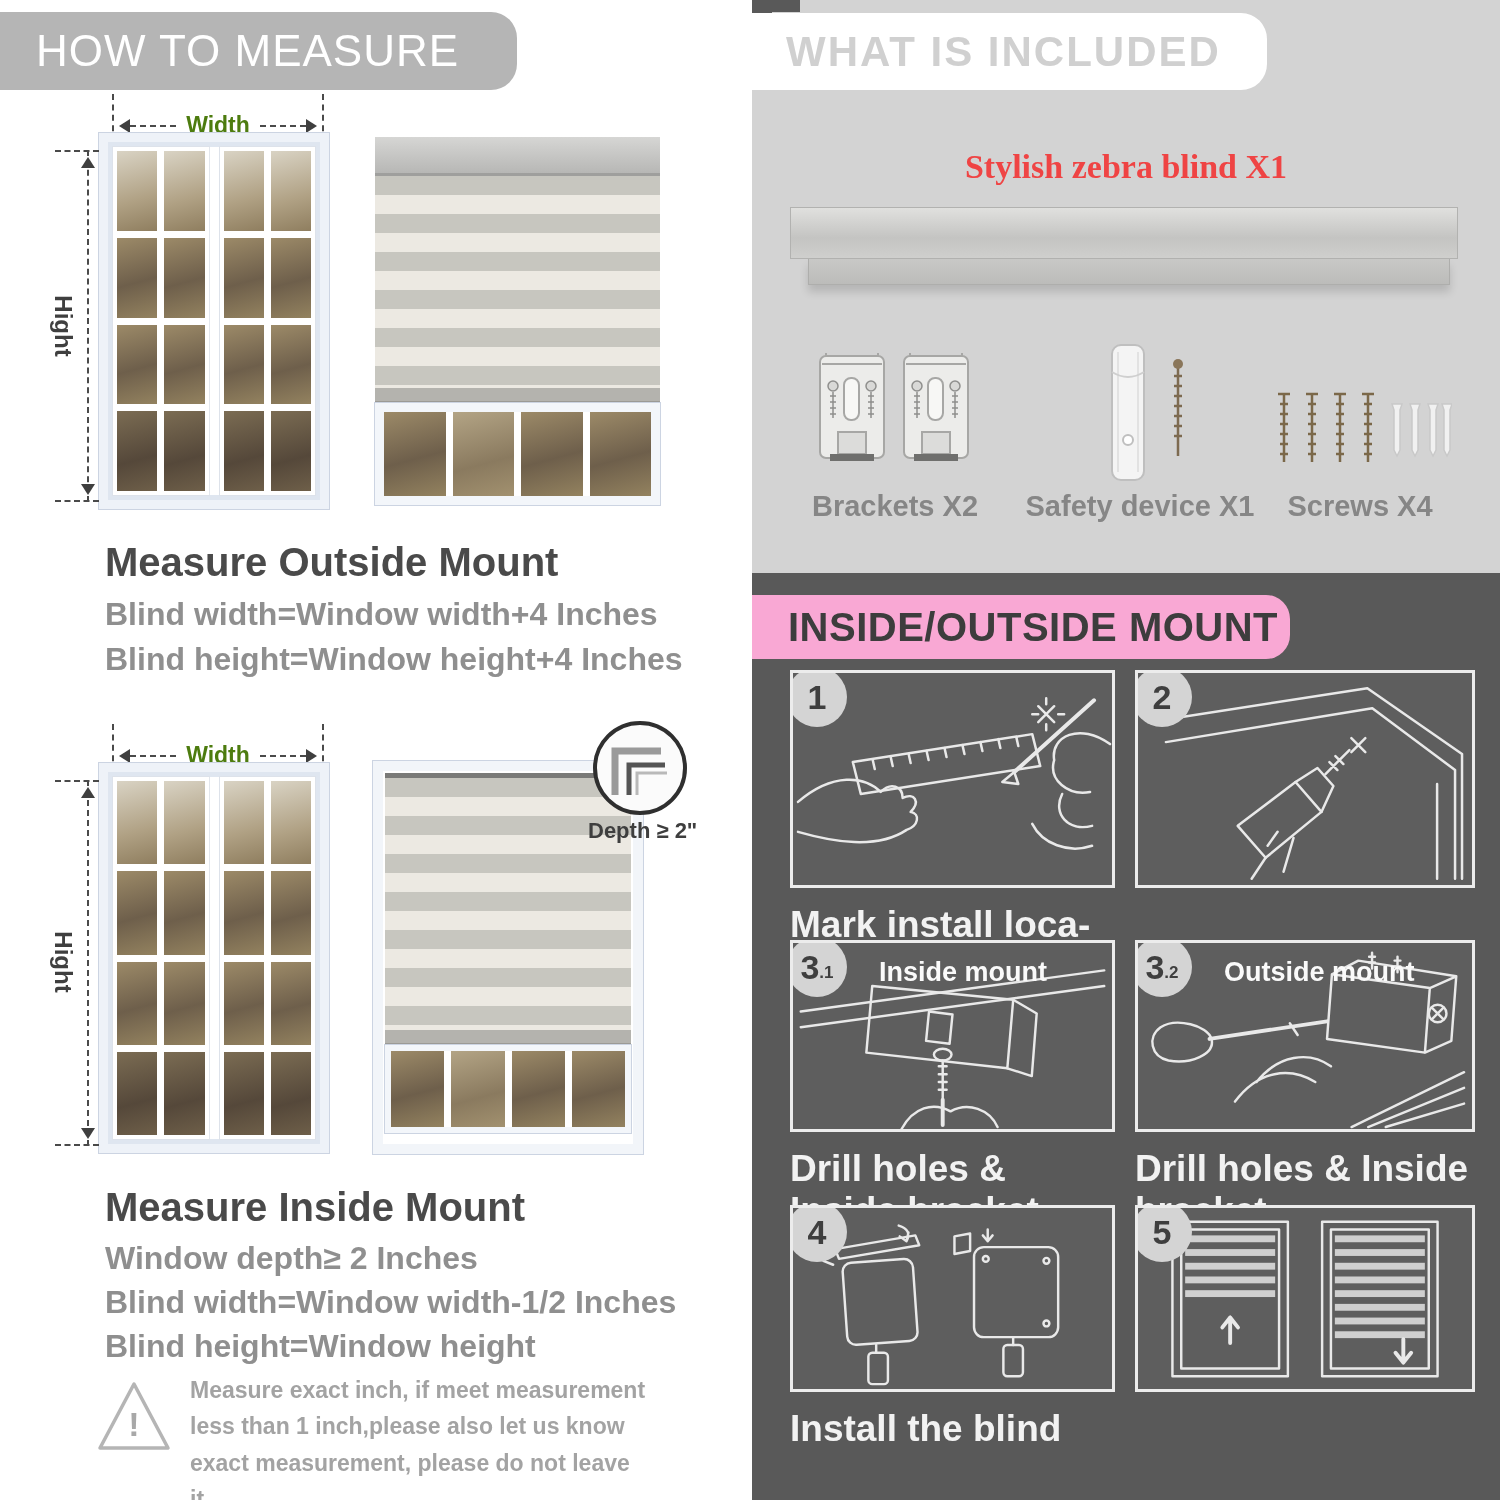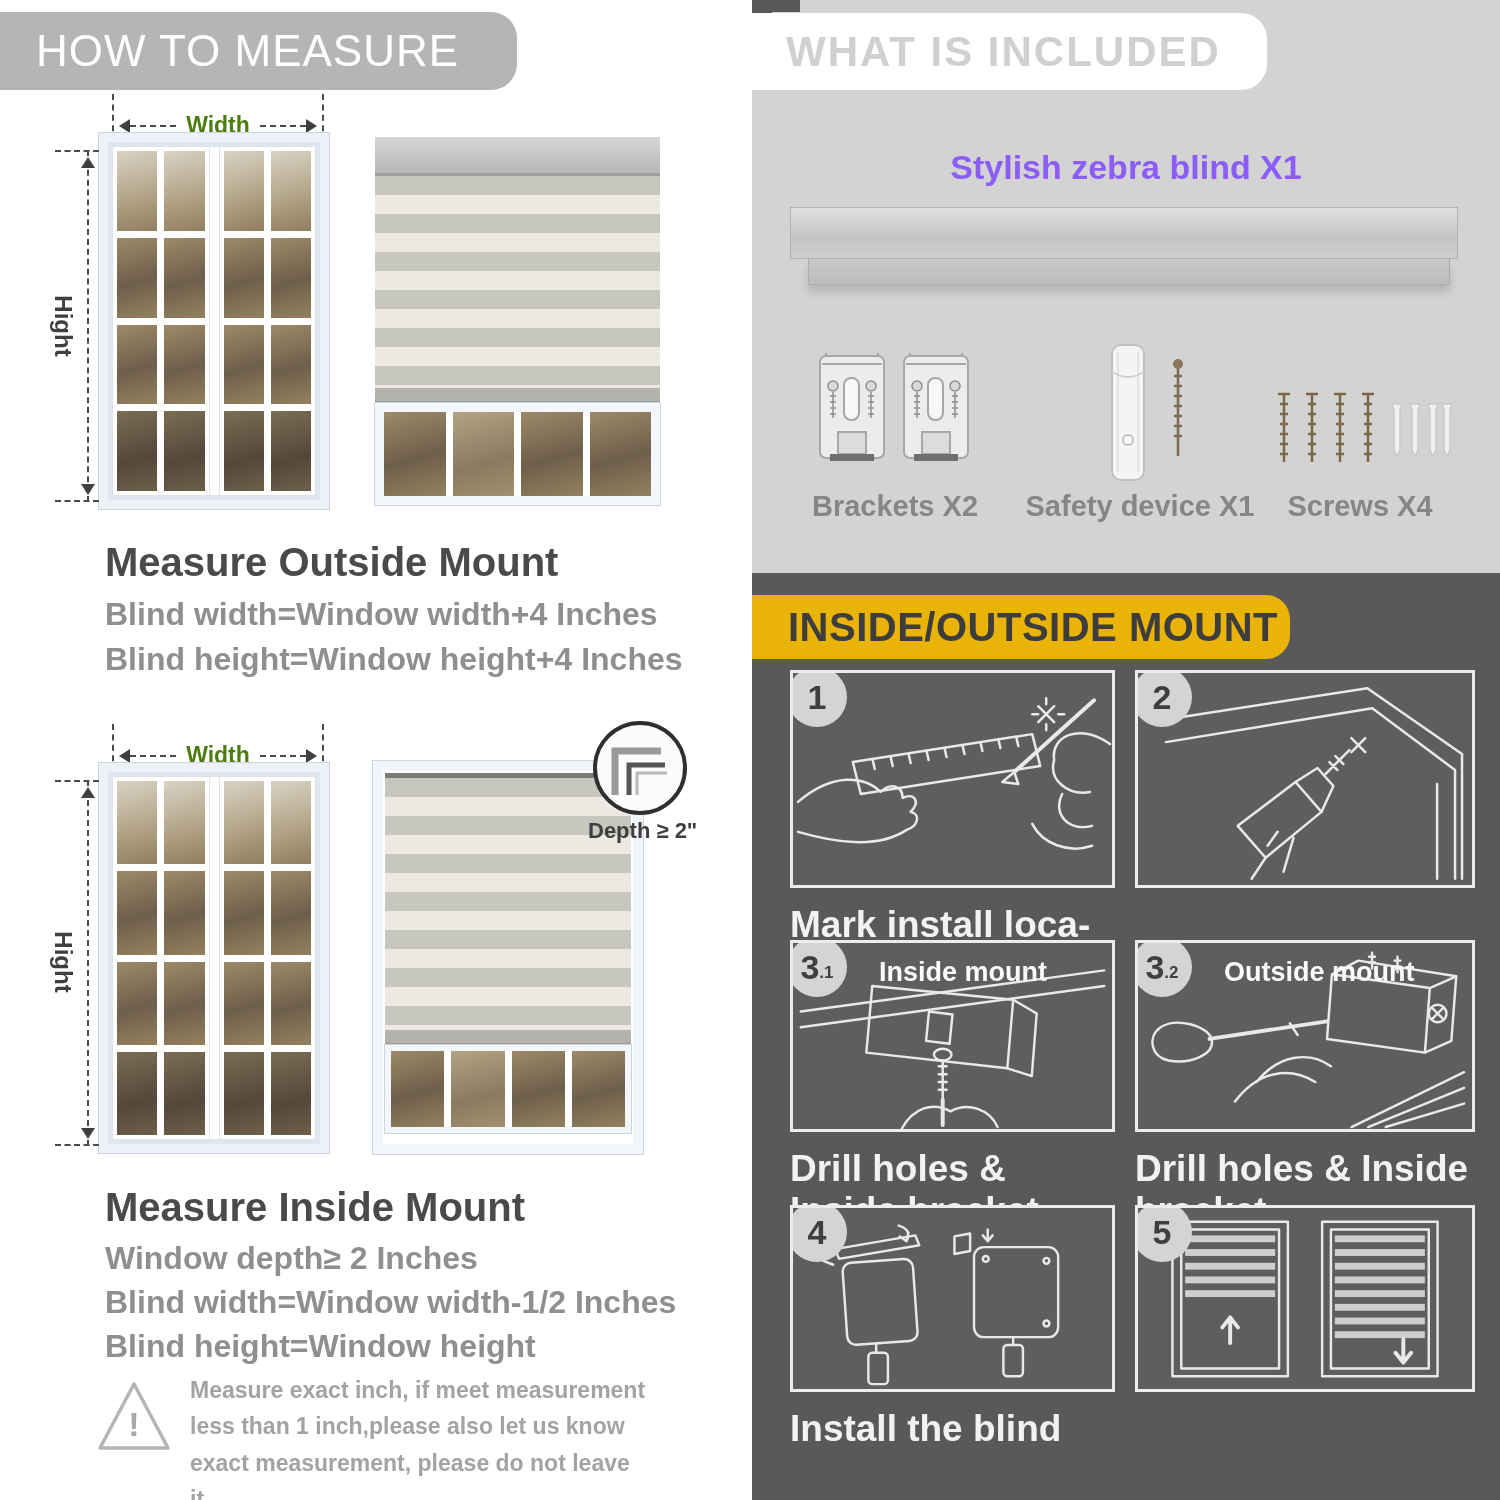--- a/index.html
+++ b/index.html
@@ -7,21 +7,21 @@
        font-family:"Liberation Sans",sans-serif;overflow:hidden;}
   .abs{position:absolute;}
 
   
   .hdr-left{left:0;top:12px;width:517px;height:78px;background:#b5b5b5;
     border-radius:0 26px 26px 0;color:#fff;font-weight:normal;font-size:44px;
     line-height:78px;padding-left:36px;box-sizing:border-box;letter-spacing:1px;}
   .hdr-included{left:0;top:13px;width:515px;height:77px;background:#fff;
     border-radius:0 26px 26px 0;color:#d0d0d0;font-weight:bold;font-size:42px;
     line-height:77px;padding-left:34px;box-sizing:border-box;letter-spacing:2px;}
-  .hdr-mount{left:0;top:22px;width:538px;height:64px;background:#eab308;
+  .hdr-mount{left:0;top:22px;width:538px;height:64px;background:#f9a8d4;
     border-radius:0 24px 24px 0;color:#3d3d3d;font-weight:bold;font-size:40px;
     line-height:64px;padding-left:36px;box-sizing:border-box;letter-spacing:.5px;}
 
   
   .panel-light{left:752px;top:0;width:748px;height:573px;background:#d3d3d3;}
   .panel-dark{left:752px;top:573px;width:748px;height:927px;background:#595959;}
   .notch-v{left:752px;top:0;width:20px;height:35px;background:#595959;}
   .notch-h{left:752px;top:0;width:48px;height:12px;background:#595959;}
 
   
@@ -65,21 +65,21 @@
     padding:12px;box-sizing:border-box;}
   .framed .inner-top{height:5px;background:#7a7a78;}
 
   .magnifier{border-radius:50%;border:4px solid #2f2f2f;background:#fbfbfb;box-sizing:border-box;}
 
   
   .m-title{font-weight:bold;font-size:40px;color:#4a4a4a;}
   .m-line{font-weight:bold;font-size:32px;color:#8f8f8f;}
   .depth-lbl{font-weight:bold;font-size:22px;color:#3e3e3e;}
   .warn-text{font-weight:600;font-size:23px;color:#a3a3a3;line-height:1.58;}
-  .blind-lbl{font-weight:bold;font-size:34px;color:#8b5cf6;text-align:center;}
+  .blind-lbl{font-weight:bold;font-size:34px;color:#ef4444;text-align:center;font-family:Liberation Serif, serif;}
   .item-lbl{font-weight:bold;font-size:29px;color:#868686;text-align:center;}
 
   
   .headrail{left:790px;top:207px;width:668px;}
   .headrail .face{height:50px;background:linear-gradient(180deg,#e0e0de,#c4c4c2 60%,#cfcfcd);
     border:1px solid #b2b2b0;}
   .headrail .lip{margin-left:18px;width:640px;height:25px;
     background:linear-gradient(180deg,#c8c8c6,#bcbcba);border:1px solid #aeaeac;border-top:none;
     box-shadow:0 7px 9px rgba(0,0,0,.14);}
 

